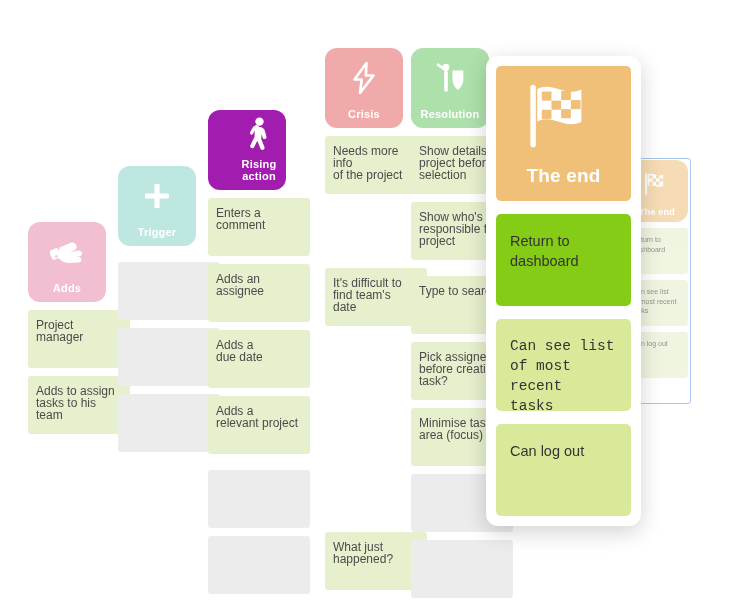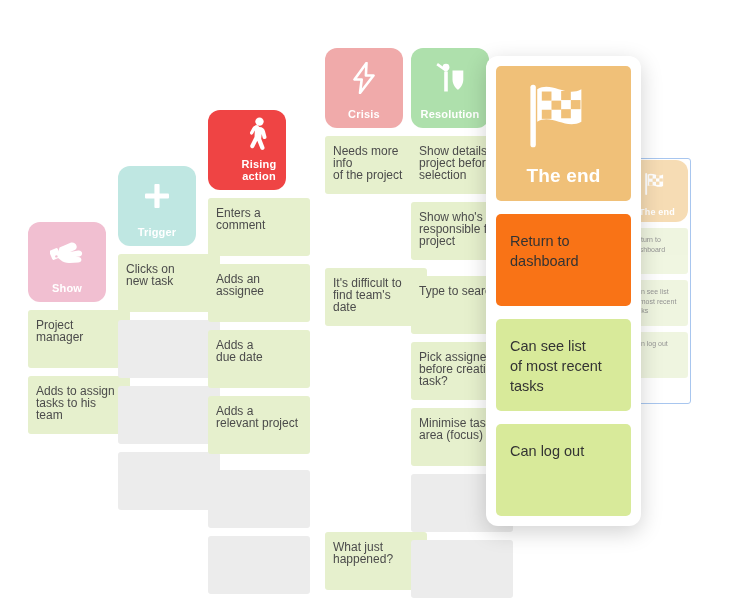--- a/index.html
+++ b/index.html
@@ -69,21 +69,21 @@
       <div class="col-header" style="background:#f1bfd1;">
         <span class="hdr-icon">
           <svg width="34" height="30" viewBox="0 0 34 30">
               <g fill="#ffffff">
             <path d="M9.5 10.5 L20 6 c3-1.3 6 .4 6.6 3 .5 2-.6 3.6-2.4 4.3 l-4.2 1.6 8.1-1.4c2.4-.4 4 1.1 4 2.9 0 1.7-1.2 2.8-2.9 3l-3.5.5 2.6.2c2 .2 3.2 1.3 3.1 2.8-.1 1.5-1.3 2.4-3.2 2.5l-8.3.5c-3.6.2-6.6-.6-9-2.6 l-4-3.4 z"></path>
             <rect x="0.5" y="12" width="9" height="10" rx="1.6" transform="rotate(-22 5 17)"></rect>
             <circle cx="6.4" cy="19.4" r="1.2" fill="#f1bfd1"></circle>
           </g>
             </svg>
         </span>
-        <span class="hdr-label">Show</span>
+        <span class="hdr-label">Adds</span>
       </div>
       <div style="height:8px" class="spacer"></div>
       <div class="card green">Project
 manager</div>
       <div style="height:8px" class="spacer"></div>
       <div class="card green">Adds to assign
 tasks to his team</div>
     </div>
 
     <div class="column" style="left:118px;top:166px;">
@@ -92,32 +92,30 @@
           <svg width="30" height="30" viewBox="0 0 30 30">
               <g fill="#ffffff">
             <rect x="12.4" y="3" width="5.2" height="24" rx="1"></rect>
             <rect x="3" y="12.4" width="24" height="5.2" rx="1"></rect>
           </g>
             </svg>
         </span>
         <span class="hdr-label">Trigger</span>
       </div>
       <div style="height:8px" class="spacer"></div>
-      <div class="card green">Clicks on
-new task</div>
       <div style="height:8px" class="spacer"></div>
       <div class="card empty"></div>
       <div style="height:8px" class="spacer"></div>
       <div class="card empty"></div>
       <div style="height:8px" class="spacer"></div>
       <div class="card empty"></div>
     </div>
 
     <div class="column" style="left:208px;top:110px;">
-      <div class="col-header" style="background:#ef4444;padding-left:24px;">
+      <div class="col-header" style="background:#a21caf;padding-left:24px;">
         <span class="hdr-icon">
           <svg width="30" height="34" viewBox="0 0 30 34">
               <g fill="#ffffff">
             <circle cx="15.5" cy="4.6" r="4.2"></circle>
             <path d="M15.4 10 c3.2 0 5 1.7 5.6 4.2 l1.4 5.4c.3 1.2-.4 2.2-1.5 2.4-1.1.2-2-.4-2.3-1.6l-.9-3.3-.5 4.6 3.2 8.2c.5 1.3-.1 2.5-1.3 2.9-1.2.4-2.3-.2-2.8-1.5l-3-7.6-3.1 6.2c-.6 1.2-1.8 1.6-2.9 1.1-1.1-.6-1.4-1.8-.8-3l4-8.1.3-6.3-1.6 3c-.5 1-1.5 1.3-2.4.8-.9-.5-1.1-1.5-.6-2.5l2.2-4c1-1.8 2.7-2.9 5-2.9z"></path>
           </g>
             </svg>
         </span>
         <span class="hdr-label">Rising action</span>
       </div>
@@ -255,23 +253,23 @@
                 <rect x="16.4" y="7.4" width="3.4" height="3.2"></rect>
             <rect x="6.2" y="10.8" width="3.4" height="3.2"></rect>
                 <rect x="13" y="10.6" width="3.4" height="3.2"></rect>
           </g>
         </g>
           </svg>
       </span>
       <span class="hdr-label">The end</span>
     </div>
     <div style="height:13px" class="spacer"></div>
-    <div class="card" style="background:#f97316;">Return to
+    <div class="card" style="background:#84cc16;">Return to
 dashboard</div>
     <div style="height:13px" class="spacer"></div>
-    <div class="card" style="background:#d8ea9a;">Can see list
+    <div class="card" style="background:#d8ea9a;font-family:Liberation Mono, monospace;">Can see list
 of most recent
 tasks</div>
     <div style="height:13px" class="spacer"></div>
     <div class="card" style="background:#d8ea9a;">Can log out</div>
   </div>
 
 </div>
 
 </body></html>

